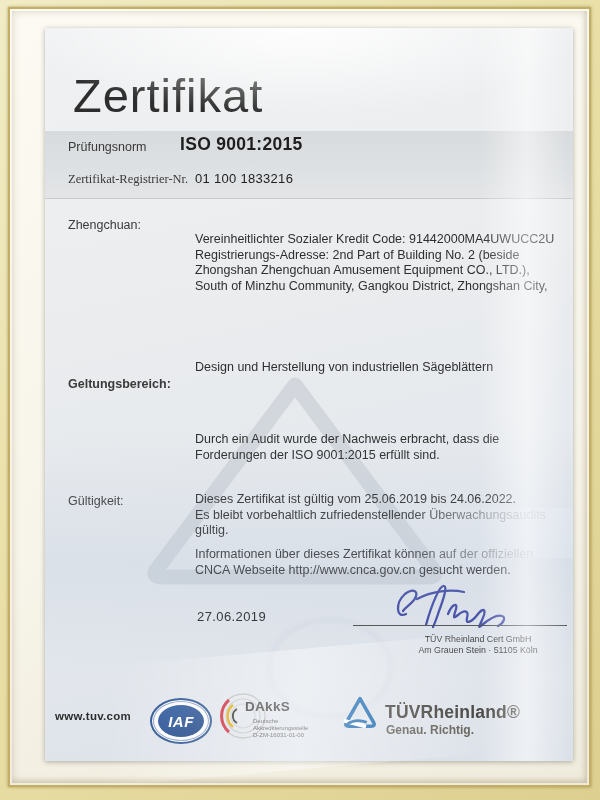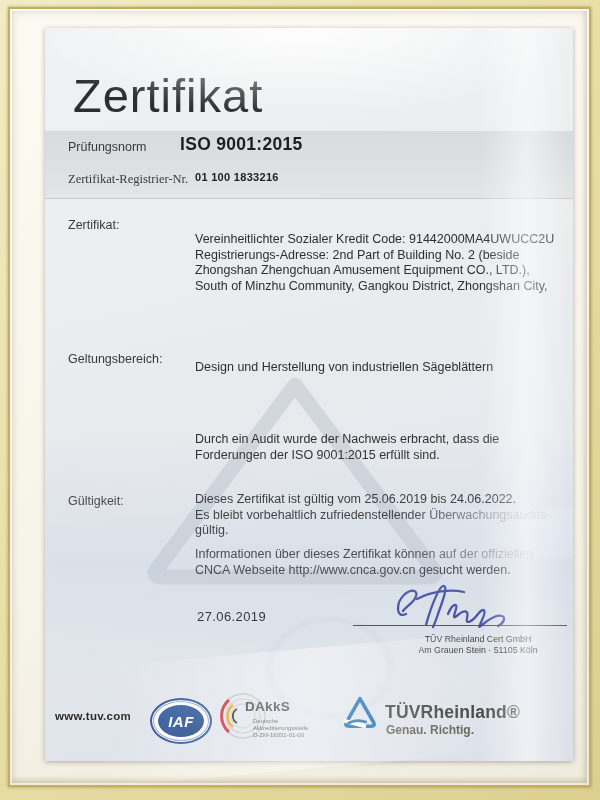--- a/index.html
+++ b/index.html
@@ -28,21 +28,21 @@
   .wm{left:90px;top:345px;width:320px;height:215px;opacity:.38;}
   .seal{left:185px;top:560px;width:200px;height:160px;border-radius:50%;
     background:radial-gradient(closest-side,rgba(0,0,0,0) 55%,rgba(200,206,216,.45) 60%,rgba(0,0,0,0) 67%);
     opacity:.5;}
   .title{left:28px;top:40px;font-size:47px;letter-spacing:1px;color:#2d2d2d;}
   .band{left:0;top:103px;width:528px;height:67px;
     background:linear-gradient(to bottom,#d8dbdd 0%,#dee1e3 60%,#e3e5e7 100%);
     border-bottom:1px solid #c8ccd0;}
   .lbl{font-size:12.5px;color:#3a3a3a;}
   .val-lg{font-size:17.5px;font-weight:bold;color:#1e1e1e;letter-spacing:.3px;}
-  .val-md{font-size:11px;font-weight:bold;color:#222;letter-spacing:.3px;}
+  .val-md{font-size:13px;font-weight:normal;color:#222;letter-spacing:.3px;}
   .body-txt{font-size:12.5px;color:#2e2e2e;line-height:15.6px;}
   .company-name{left:150px;top:188px;font-size:13px;font-weight:bold;color:#1f1f1f;}
   .sig-line{left:308px;top:597px;width:214px;height:1px;background:#4c4c4c;}
   .issuer{left:338px;width:190px;text-align:center;font-size:8.8px;color:#2e2e2e;line-height:11px;}
   .footer-web{left:10px;top:682px;font-size:11.5px;font-weight:bold;color:#2b2b2b;letter-spacing:.3px;}
   .iaf{left:105px;top:670px;width:62px;height:46px;}
   .iaf-outer{left:0;top:0;width:58px;height:42px;border-radius:50%;
     background:#fbfbfd;border:2px solid #25508f;
     box-shadow:inset 0 0 0 1px #fff, inset 0 0 0 2px #8aa0c4;}
   .iaf-inner{left:8px;top:7px;width:46px;height:32px;border-radius:50%;
@@ -81,29 +81,29 @@
   <div class="seal"></div>
 
   <div class="title">Zertifikat</div>
 
   <div class="band"></div>
   <div class="lbl" style="left:23px;top:112px;">Prüfungsnorm</div>
   <div class="val-lg" style="left:135px;top:106px;">ISO 9001:2015</div>
   <div class="lbl" style="left:23px;top:144px;font-family:Liberation Serif, serif;">Zertifikat-Registrier-Nr.</div>
   <div class="val-md" style="left:150px;top:143px;">01 100 1833216</div>
 
-  <div class="lbl" style="left:23px;top:190px;">Zertifikat:</div>
+  <div class="lbl" style="left:23px;top:190px;">Zhengchuan:</div>
   <div class="body-txt" style="left:150px;top:204px;width:375px;">
     <div style="position:static;">Vereinheitlichter Sozialer Kredit Code: 91442000MA4UWUCC2U</div>
     <div style="position:static;">Registrierungs-Adresse: 2nd Part of Building No. 2 (beside</div>
     <div style="position:static;">Zhongshan Zhengchuan Amusement Equipment CO., LTD.),</div>
     <div style="position:static;">South of Minzhu Community, Gangkou District, Zhongshan City,</div>
   </div>
 
-  <div class="lbl" style="left:23px;top:324px;">Geltungsbereich:</div>
+  <div class="lbl" style="left:23px;top:349px;font-weight:bold;">Geltungsbereich:</div>
   <div class="body-txt" style="left:150px;top:332px;width:375px;">Design und Herstellung von industriellen Sägeblättern</div>
 
   <div class="body-txt" style="left:150px;top:404px;width:375px;">
     <div style="position:static;">Durch ein Audit wurde der Nachweis erbracht, dass die</div>
     <div style="position:static;">Forderungen der ISO 9001:2015 erfüllt sind.</div>
   </div>
 
   <div class="lbl" style="left:23px;top:466px;">Gültigkeit:</div>
   <div class="body-txt" style="left:150px;top:464px;width:380px;">
     <div style="position:static;">Dieses Zertifikat ist gültig vom 25.06.2019 bis 24.06.2022.</div>

